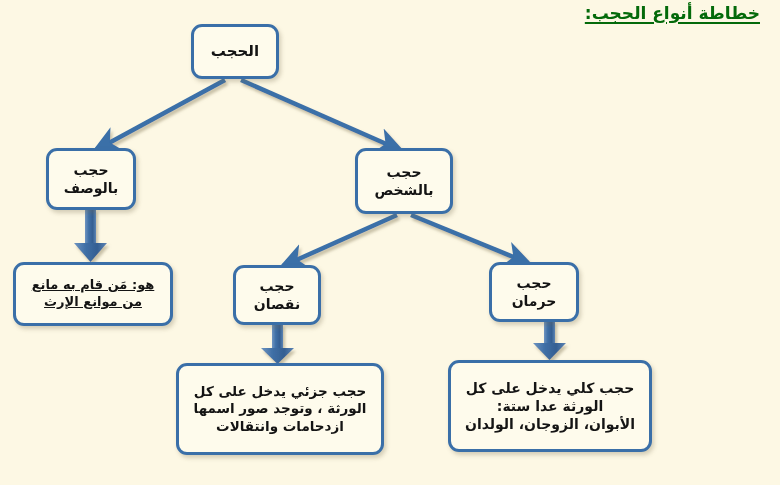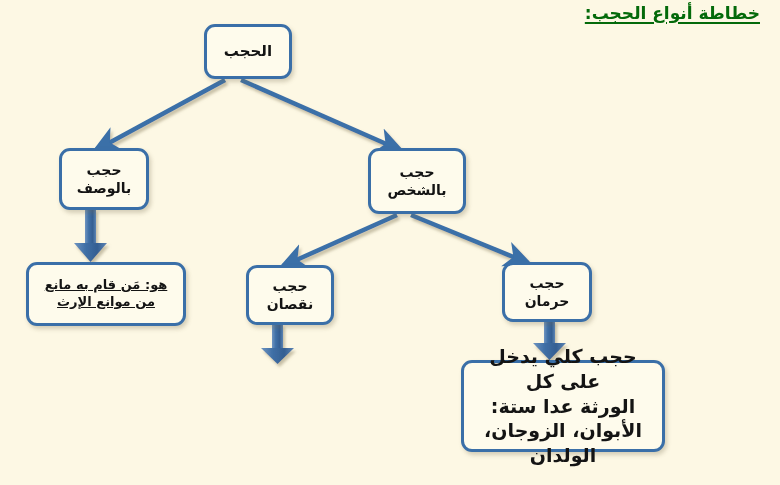--- a/index.html
+++ b/index.html
@@ -59,39 +59,38 @@
     display: flex;
     align-items: center;
     justify-content: center;
     text-align: center;
     direction: rtl;
     color: #141414;
     font-family: "DejaVu Sans", sans-serif;
     font-weight: bold;
     box-shadow: 2px 3px 4px rgba(120,110,80,0.30);
     z-index: 3;
-    margin-left: 13px;
   }
   .node .txt {
     display: block;
     width: 100%;
     line-height: 1.30;
     padding: 0 4px;
     white-space: pre-line;
   }
 
   
   #node-root      { left: 191px; top: 24px;  width: 88px;  height: 55px;  font-size: 15px; }
   #node-wasf      { left: 46px;  top: 148px; width: 90px;  height: 62px;  font-size: 14px; }
   #node-shakhs    { left: 355px; top: 148px; width: 98px;  height: 66px;  font-size: 14px; }
   #node-wasf-def  { left: 13px;  top: 262px; width: 160px; height: 64px;  font-size: 13px; text-decoration: underline; }
   #node-nuqsan    { left: 233px; top: 265px; width: 88px;  height: 60px;  font-size: 14px; }
   #node-hirman    { left: 489px; top: 262px; width: 90px;  height: 60px;  font-size: 14px; }
   #node-nuqsan-def{ left: 176px; top: 363px; width: 208px; height: 92px;  font-size: 13.5px; }
-  #node-hirman-def{ left: 448px; top: 360px; width: 204px; height: 92px;  font-size: 19px; }
+  #node-hirman-def{ left: 448px; top: 360px; width: 204px; height: 92px;  font-size: 14px; }
 </style>
 </head>
 <body>
 
 <div id="stage">
 
   <div class="title">خطاطة أنواع الحجب:</div>
 
   <svg id="connectors" viewBox="0 0 780 485" width="780" height="485" xmlns="http://www.w3.org/2000/svg">
     <defs>
@@ -163,20 +162,25 @@
   <div class="node" id="node-nuqsan">
     <span class="txt">حجب
 نقصان</span>
   </div>
 
   <div class="node" id="node-hirman">
     <span class="txt">حجب
 حرمان</span>
   </div>
 
+  <div class="node" id="node-nuqsan-def">
+    <span class="txt">حجب جزئي يدخل على كل
+الورثة ، وتوجد صور اسمها
+ازدحامات وانتقالات</span>
+  </div>
 
   <div class="node" id="node-hirman-def">
     <span class="txt">حجب كلي يدخل على كل
 الورثة عدا ستة:
 الأبوان، الزوجان، الولدان</span>
   </div>
 
 </div>
 
 </body></html>

